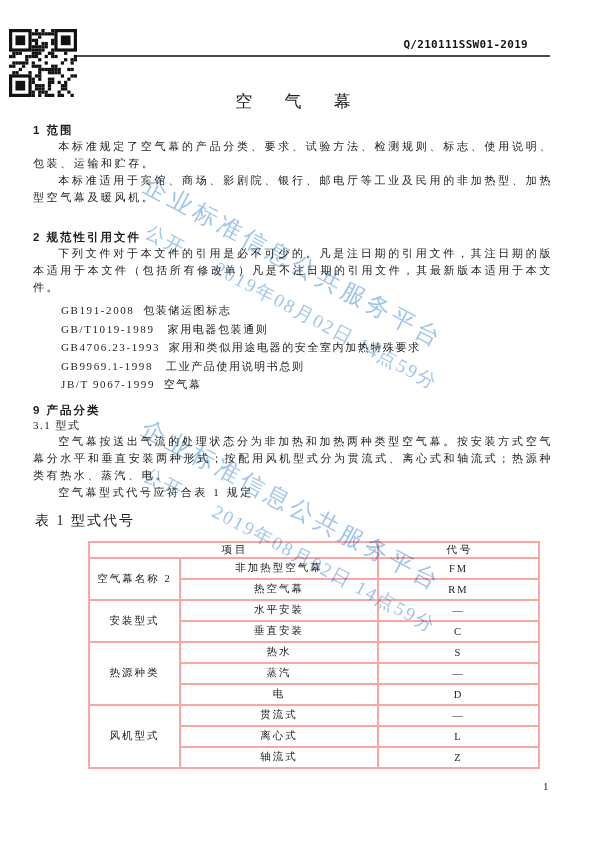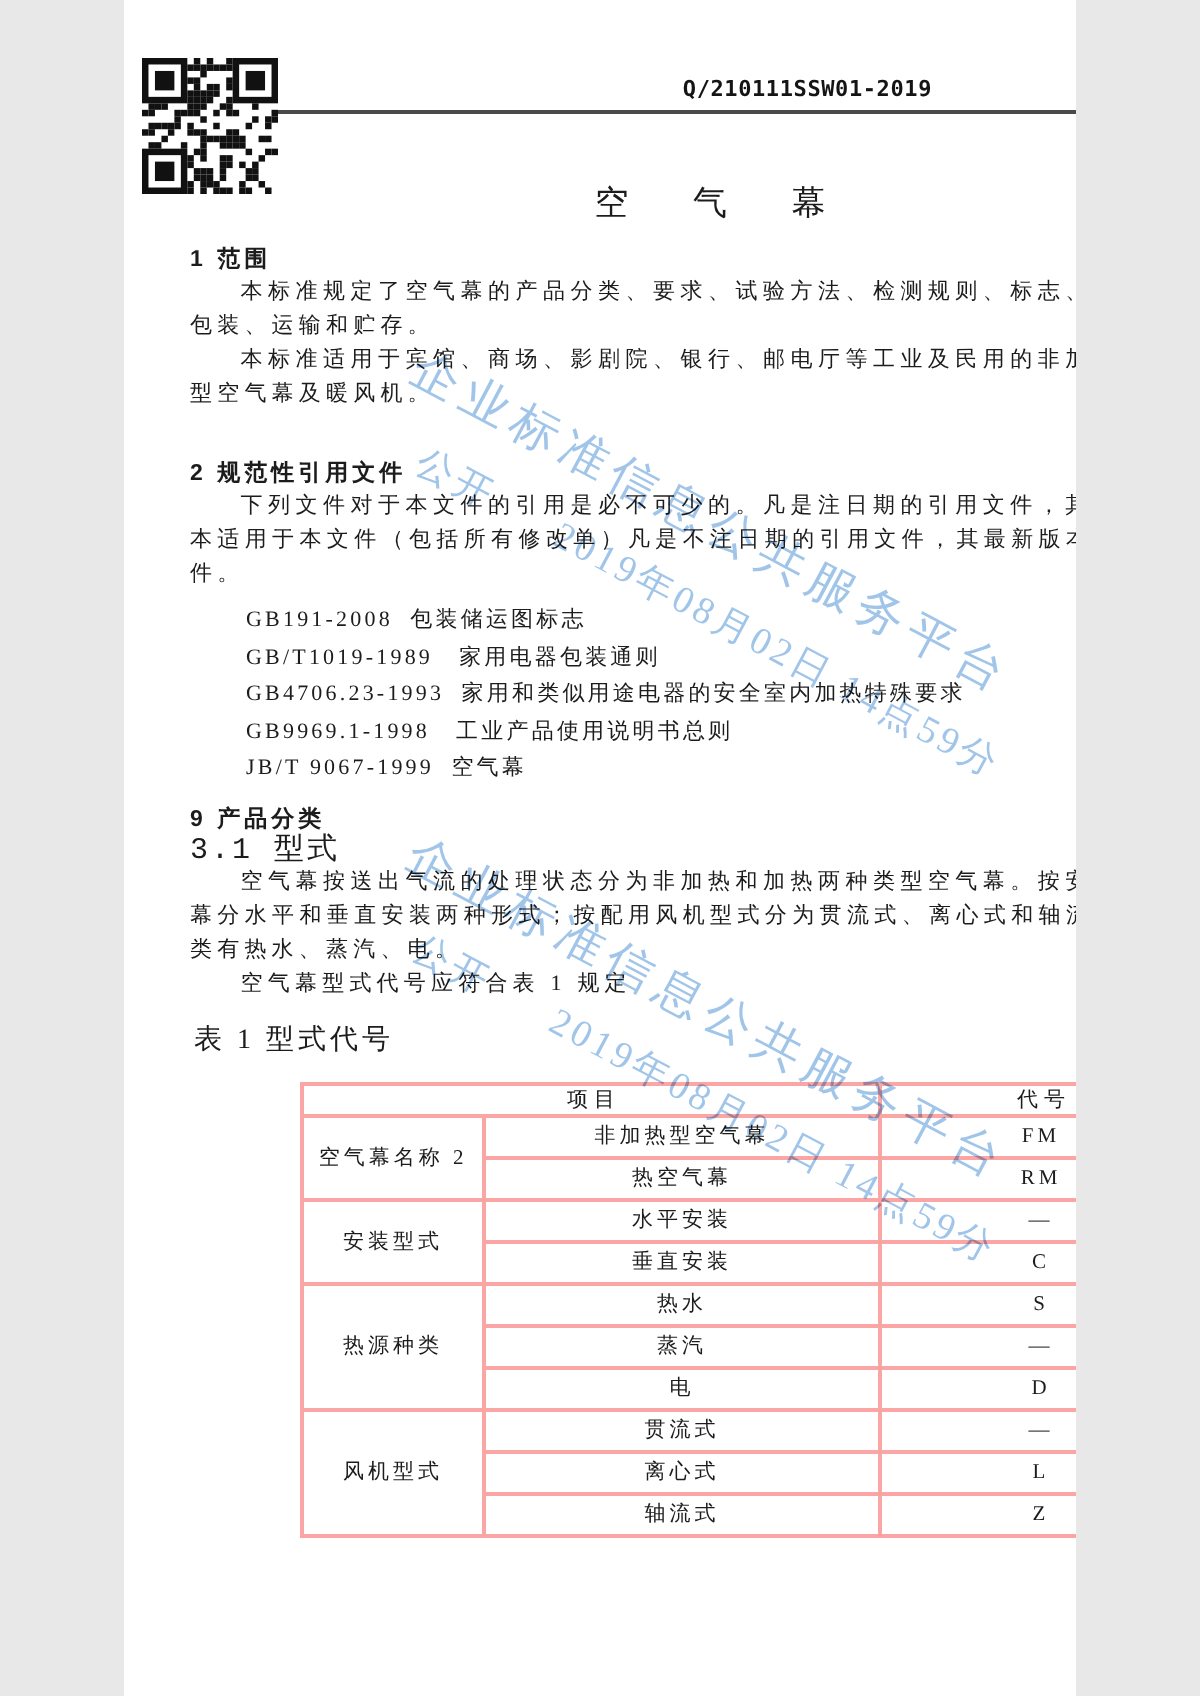--- a/index.html
+++ b/index.html
@@ -1,17 +1,17 @@
 <!DOCTYPE html>
 <html><head>
 <meta charset="utf-8">
 <style>
   html,body{margin:0;padding:0;background:#e8e8e8;}
   .page{
-    position:relative; width:476px; height:848px; background:#ffffff;
+    position:relative; width:600px; height:848px; background:#ffffff;
     font-family:"Liberation Serif","DejaVu Serif",serif; color:#1c1c1c;
     overflow:hidden; margin:0 auto;
   }
   
   .qr{position:absolute; left:8px; top:29px; width:70px; height:68px;}
   .doc-number{
     position:absolute; top:38px; right:72px;
     font-family:"DejaVu Sans Mono",monospace; font-weight:bold;
     font-size:11px; letter-spacing:0.3px; color:#141414;
   }
@@ -35,22 +35,22 @@
   .body-para{
     margin:0; font-size:11px; line-height:17px; letter-spacing:2.6px;
     text-align:justify; text-indent:2.3em;
   }
   .ref-list{margin:5px 0 0 0; padding:0; list-style:none;}
   .ref-list li{
     font-size:11px; line-height:18.6px; letter-spacing:1.6px;
     margin-left:28px; white-space:pre-wrap;
   }
   .sub-heading{
-    font-size:15px; font-weight:normal; letter-spacing:1.5px;
-    margin:1px 0 0 0; line-height:15px;font-family:Liberation Mono, monospace;
+    font-size:11px; font-weight:normal; letter-spacing:1.5px;
+    margin:1px 0 0 0; line-height:15px;
   }
   .table-caption{
     font-size:14px; letter-spacing:2px; padding-left:2px;
     margin:13px 0 0 0; line-height:14px;
   }
   
   table.codes{
     border-collapse:collapse; table-layout:fixed;
     margin:13px 0 0 55px; width:450px;
   }

